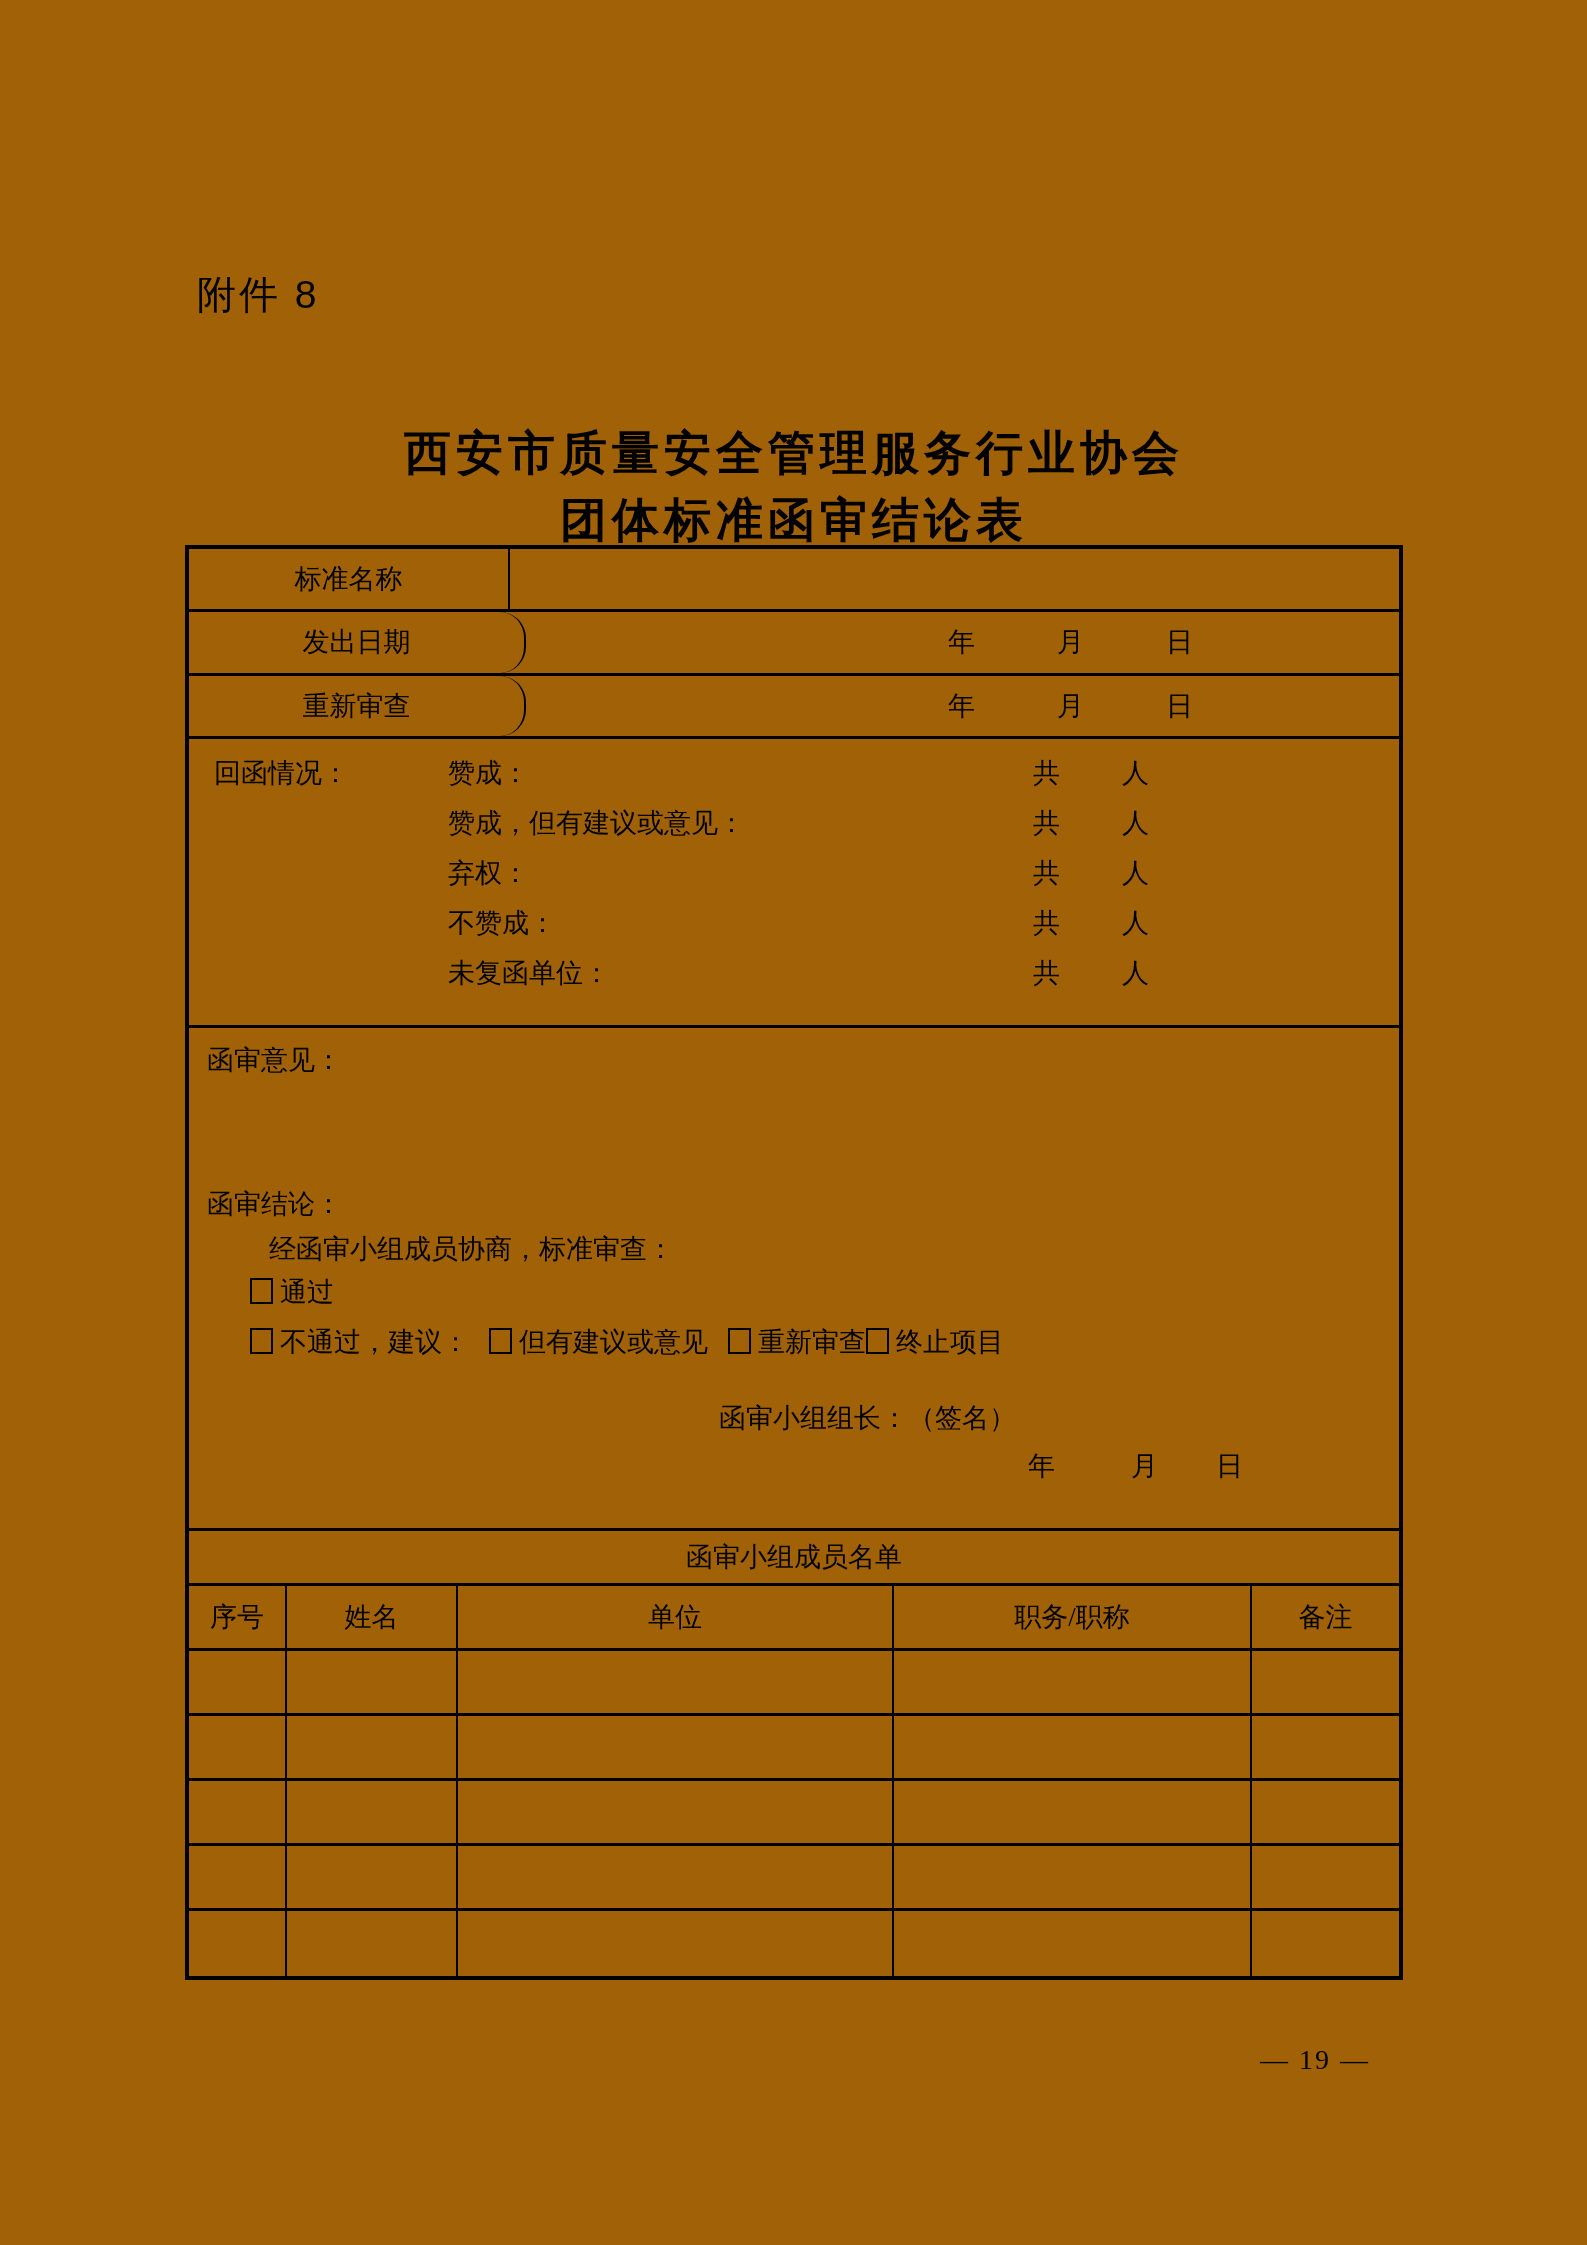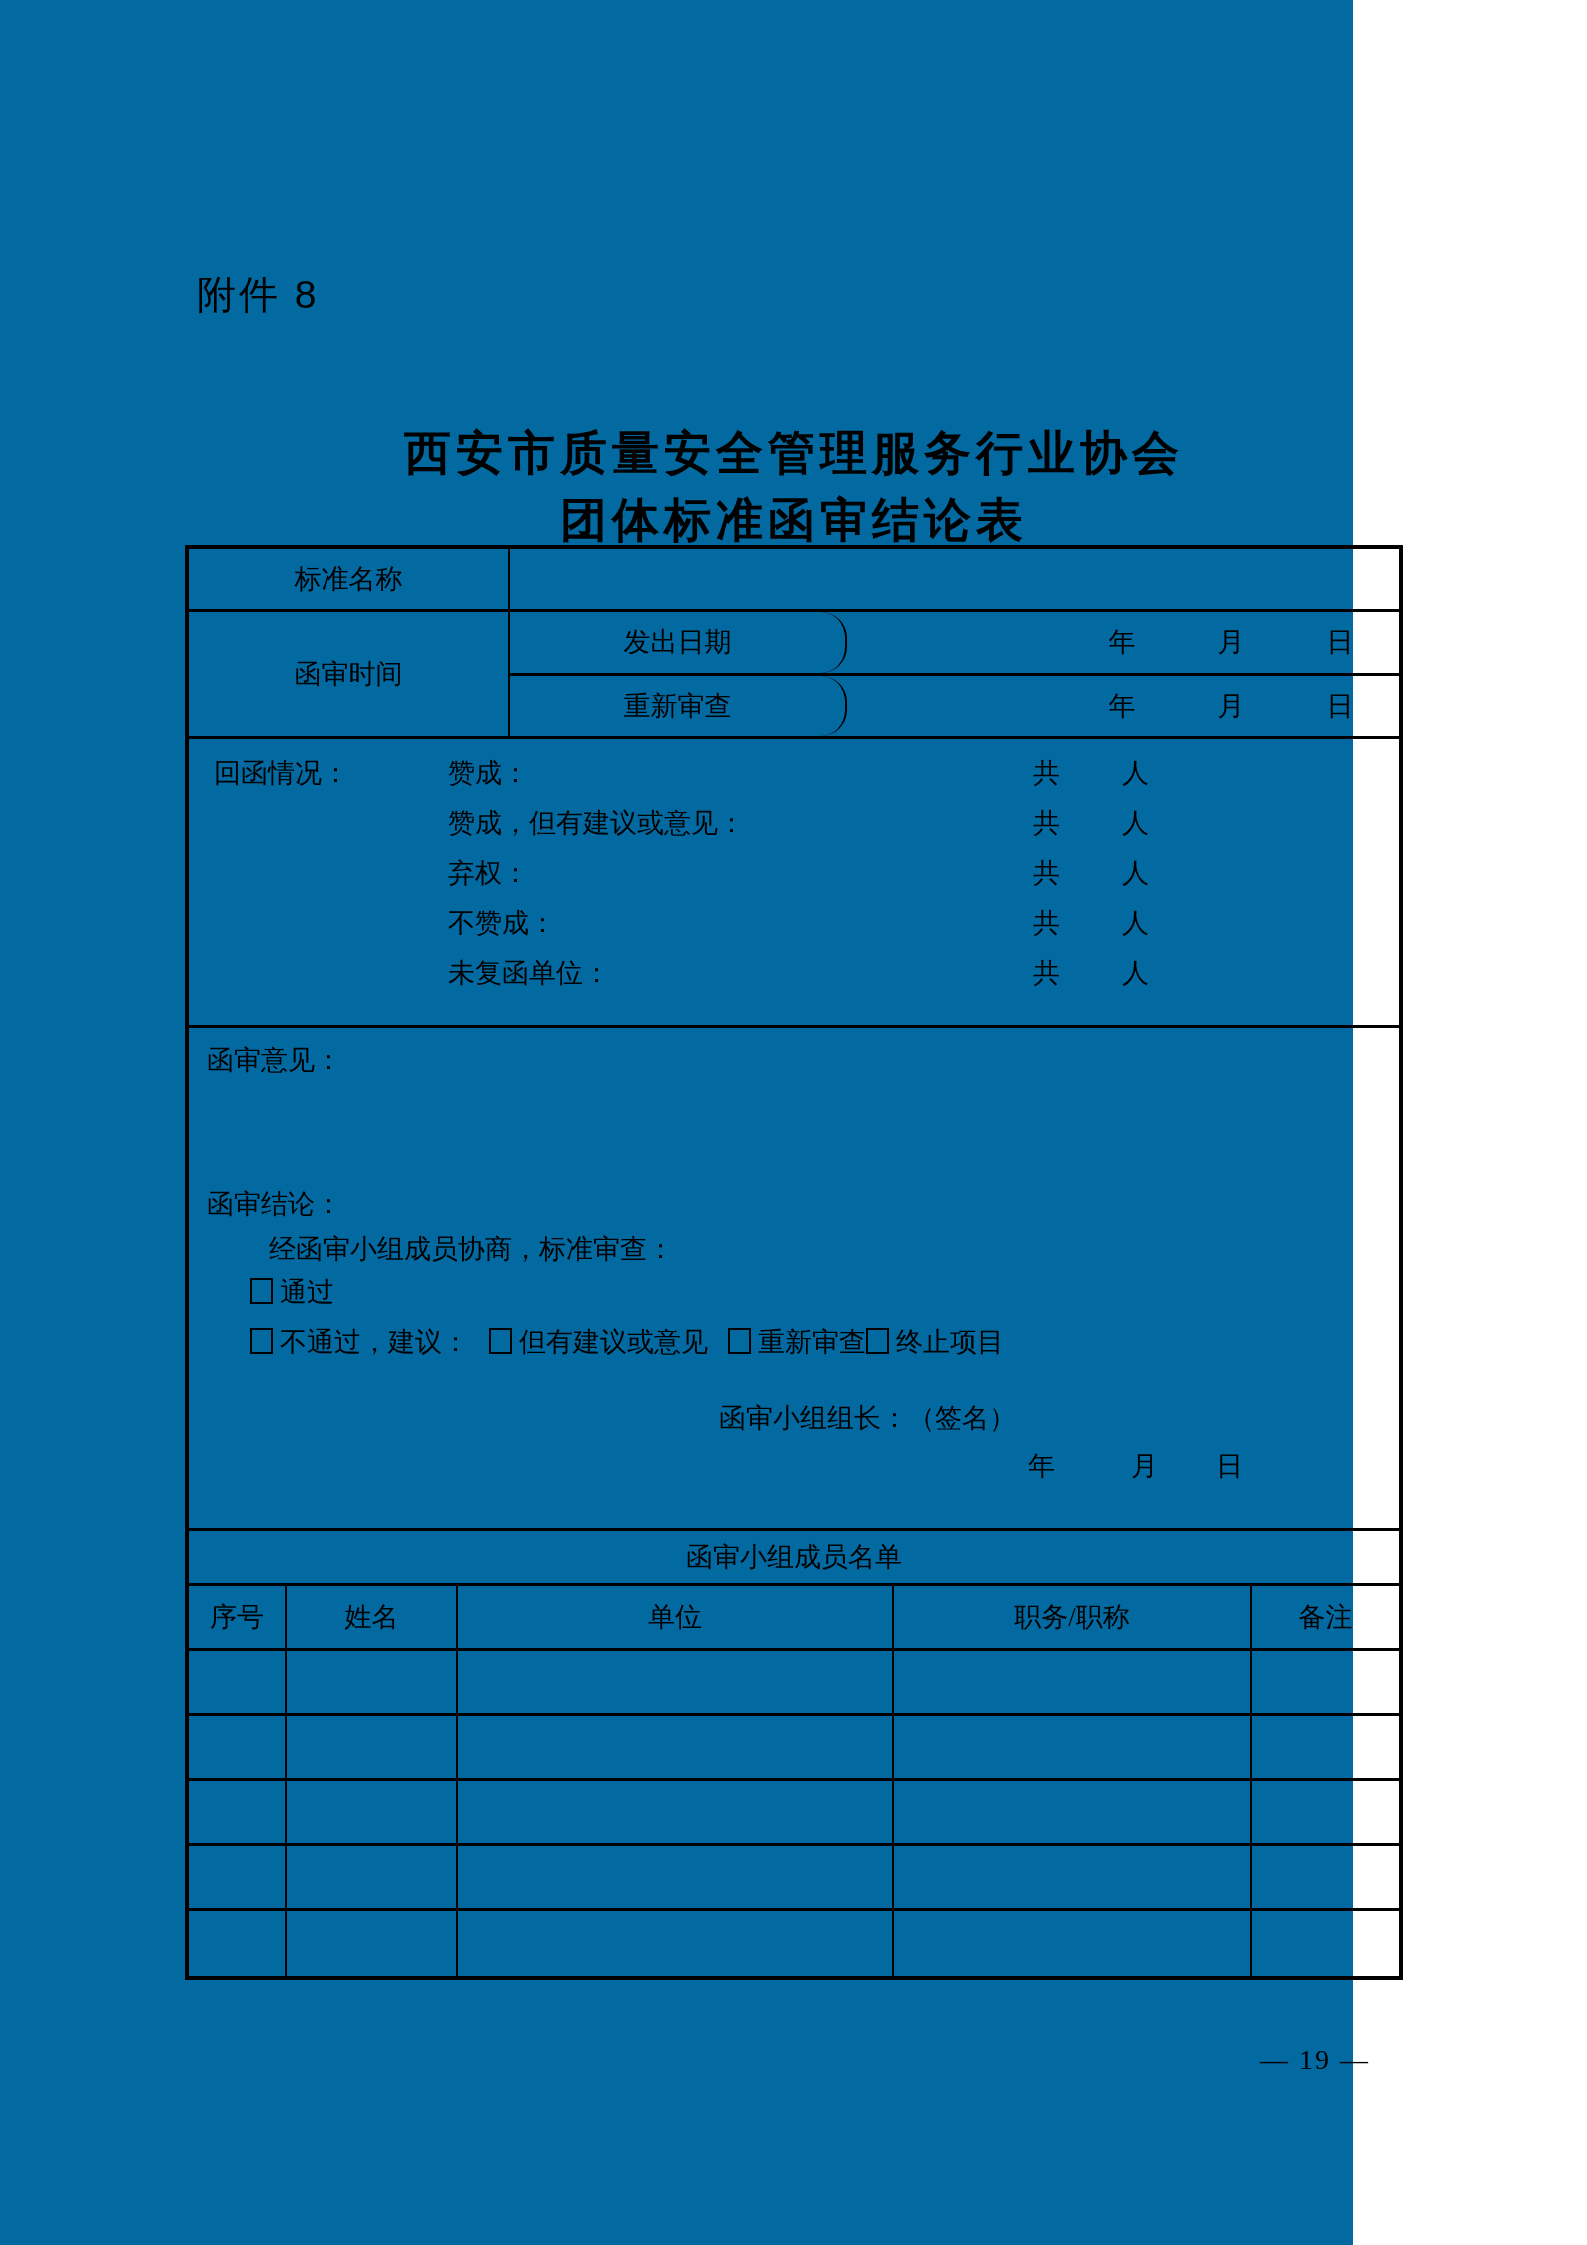--- a/index.html
+++ b/index.html
@@ -1,18 +1,18 @@
 <!DOCTYPE html>
 <html><head>
 <meta charset="utf-8">
 <style>
   * { margin:0; padding:0; box-sizing:border-box; }
   html,body { background:#ffffff; }
   .sheet {
-    position:relative; width:1353px; height:2245px; background:#0369a1;
+    position:relative; width:1587px; height:2245px; background:#a16207;
     font-family:"Liberation Serif","DejaVu Serif",serif; color:#000;
   }
   .attachment {
     position:absolute; left:197px; top:268px;
     font-size:39px; letter-spacing:3px;
     font-family:"Liberation Sans","DejaVu Sans",sans-serif;
   }
   .doc-title {
     position:absolute; left:185px; width:1218px; text-align:center;
     font-weight:bold; font-size:47px; letter-spacing:5px;
@@ -78,21 +78,20 @@
   <div class="doc-title l2">团体标准函审结论表</div>
 
   <div class="ftable">
 
     <div class="row r-name">
       <div class="cell w1">标准名称</div>
       <div class="cell nr grow"></div>
     </div>
 
     <div class="row r-time">
-      <div class="cell w1">函审时间</div>
       <div class="stack">
         <div class="subrow">
           <div class="cell w2">发出日期</div>
           <div class="cell nr datecell">
             <span>年</span>
             <span>月</span>
             <span>日</span>
           </div>
         </div>
         <div class="subrow last">

